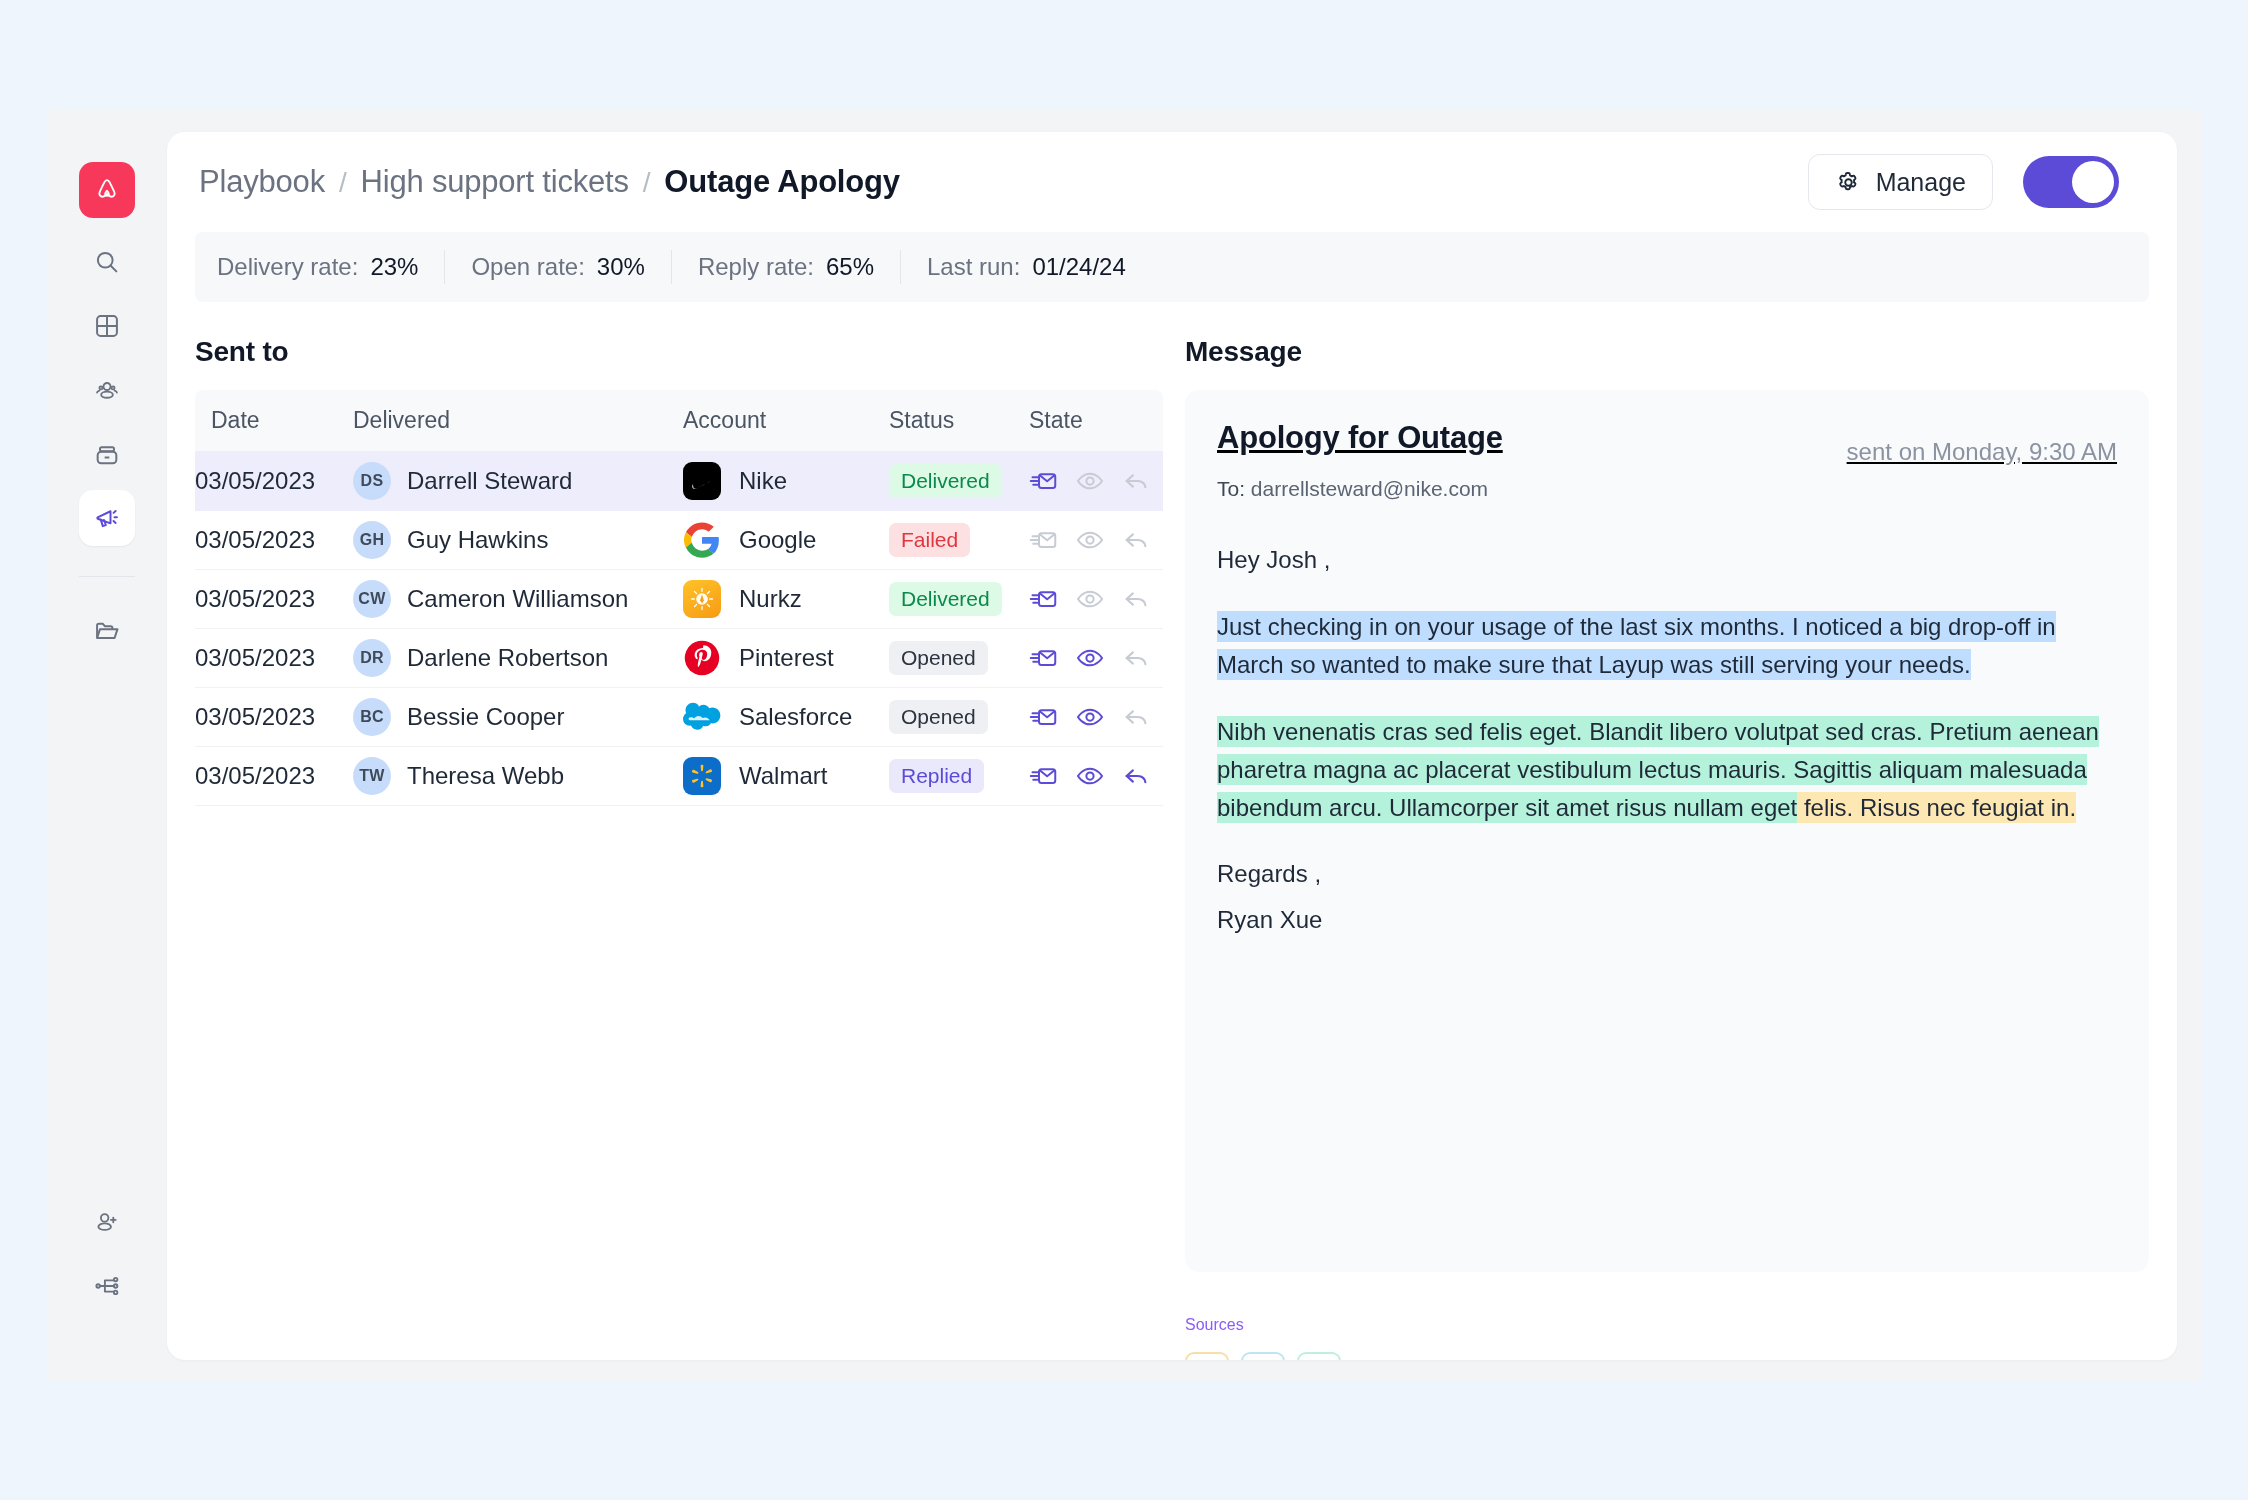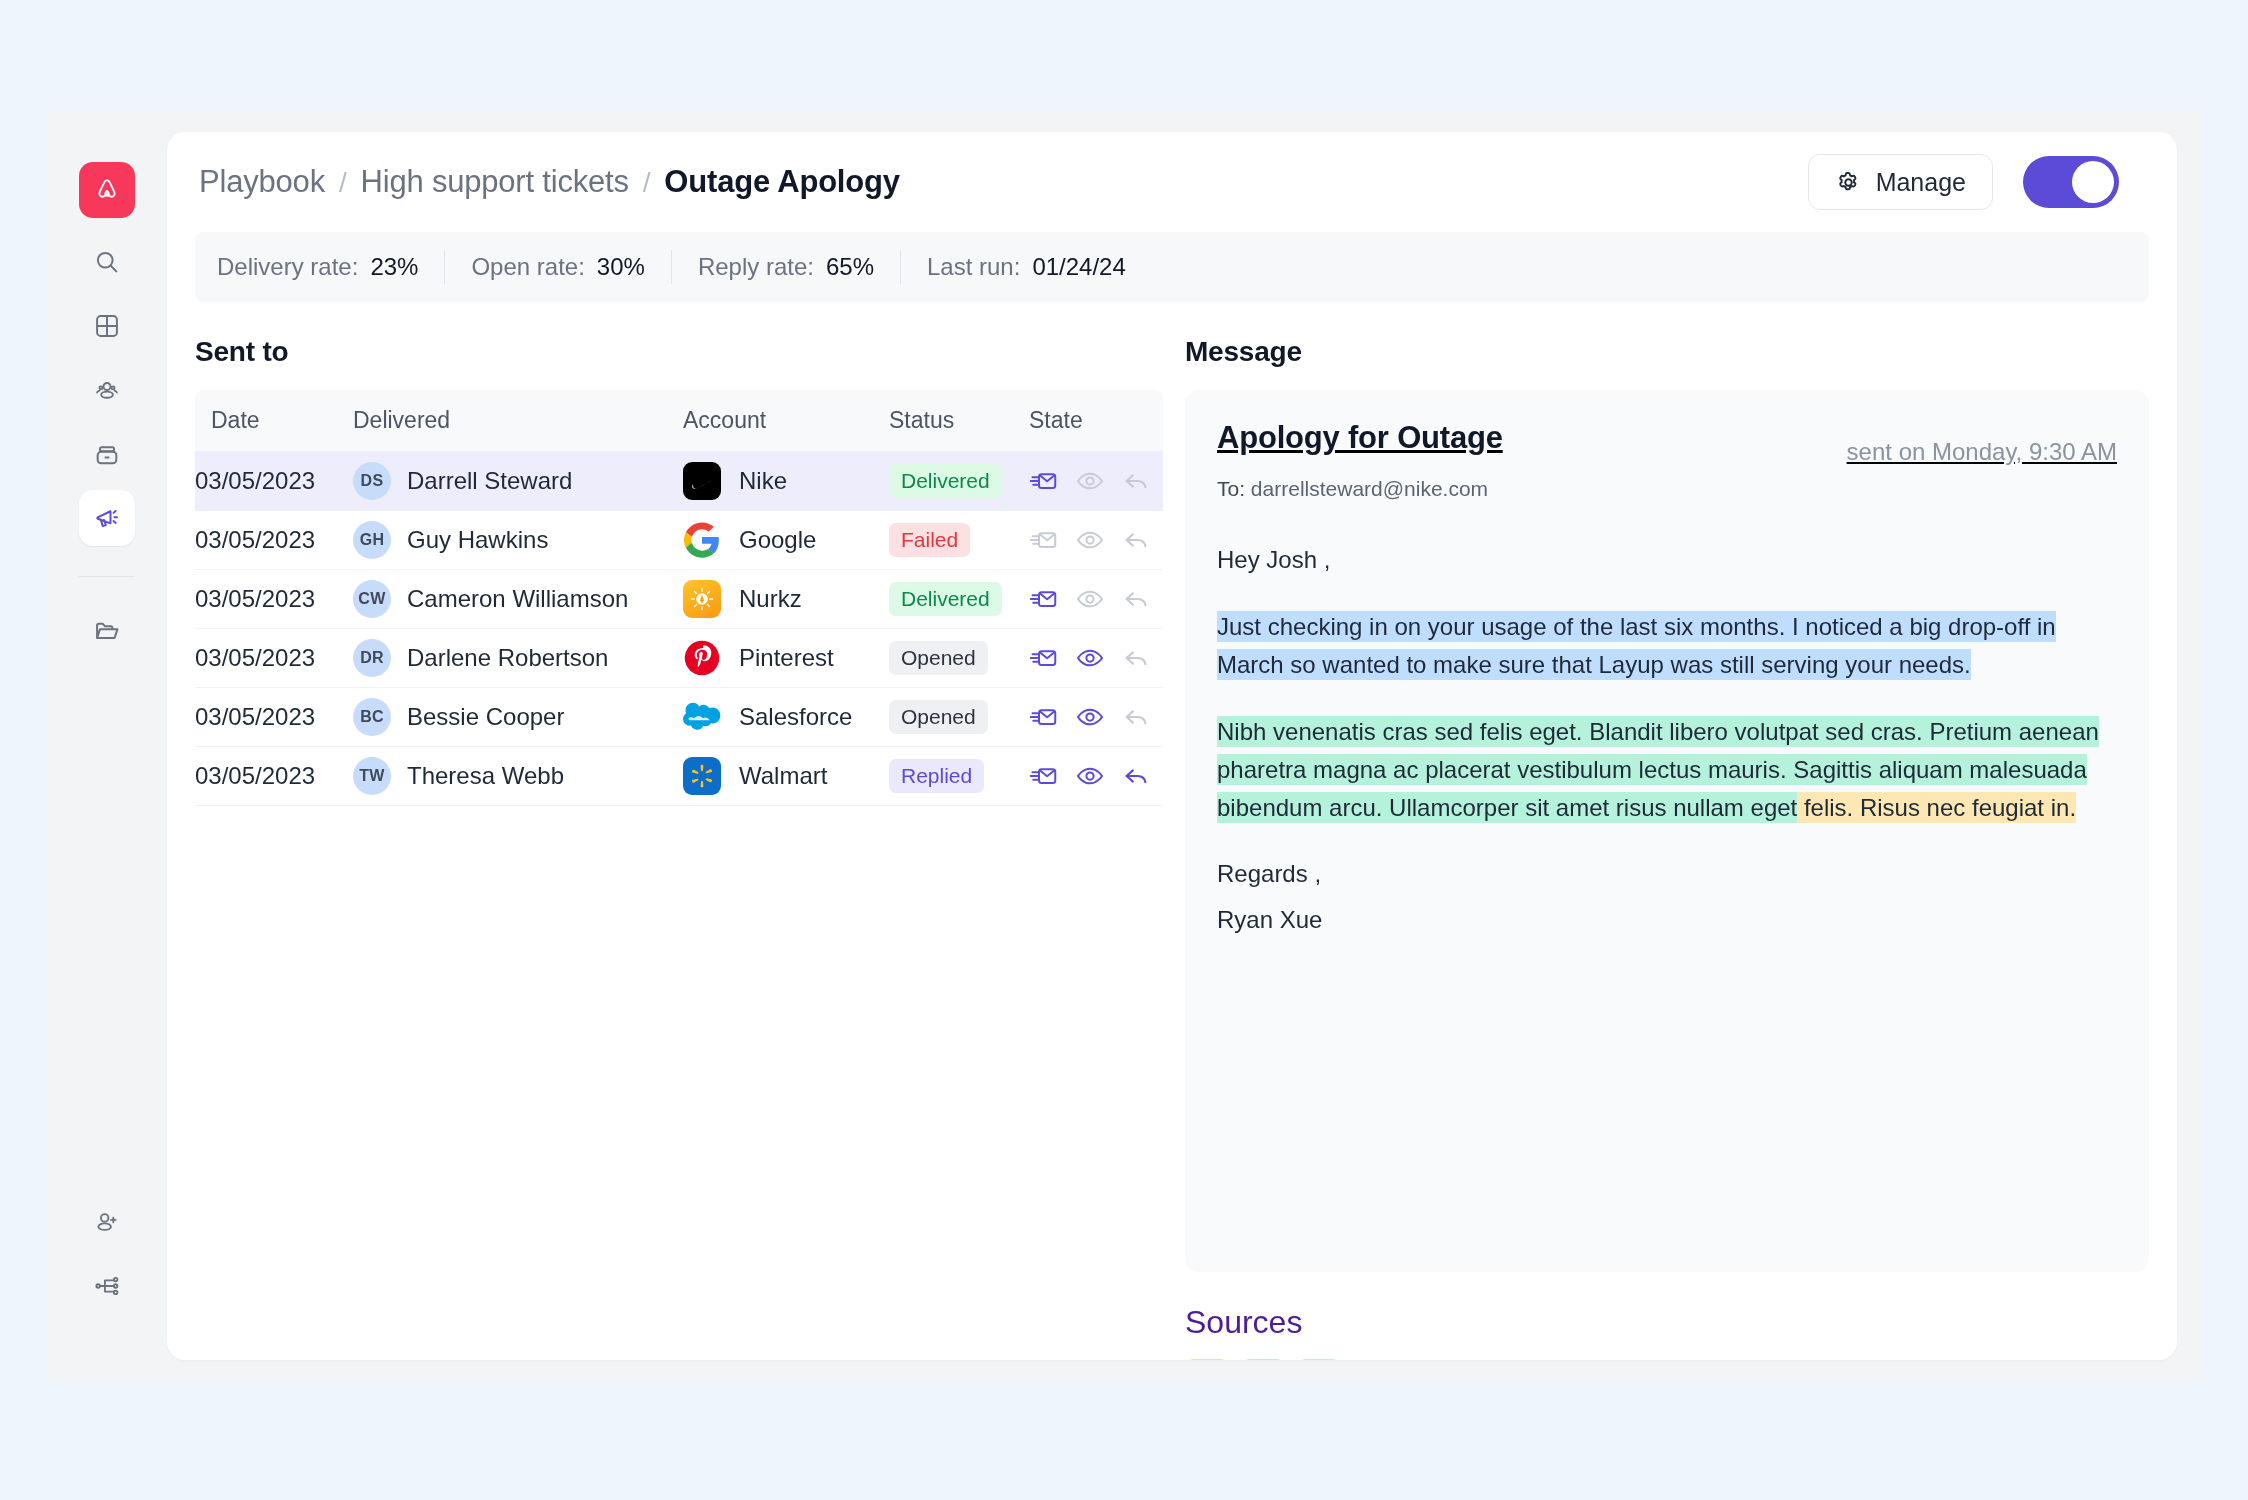--- a/index.html
+++ b/index.html
@@ -178,21 +178,21 @@
   .msg-to .to-lbl { color: #3f4754; }
 
   .msg-body { margin-top: 40px; font-size: 24px; line-height: 1.58; color: #1f2937; }
   .msg-body p { margin: 0; }
   .p-gap { height: 29px; }
   .hl { padding: 2px 0; box-decoration-break: clone; -webkit-box-decoration-break: clone; }
   .hl-blue   { background: #bfdeff; }
   .hl-green  { background: #b5f2dc; }
   .hl-yellow { background: #fde7b2; }
 
-  .sources-title { margin-top: 32px; font-size: 32px; color: #4c1d95; }
+  .sources-title { margin-top: 44px; font-size: 16px; color: #8b5cf6; }
   .sources { margin-top: 18px; display: flex; align-items: center; gap: 12px; }
   .src {
     width: 44px; height: 44px; border-radius: 9px;
     display: flex; align-items: center; justify-content: center;
     cursor: pointer; background: #fff;
   }
   .src.s1 { border: 2px solid #f6dfa8; }
   .src.s2 { border: 2px solid #bfe4f2; }
   .src.s3 { border: 2px solid #bdf0dd; }
   .src-inner { width: 28px; height: 28px; border-radius: 4px; display:flex; align-items:center; justify-content:center; }

